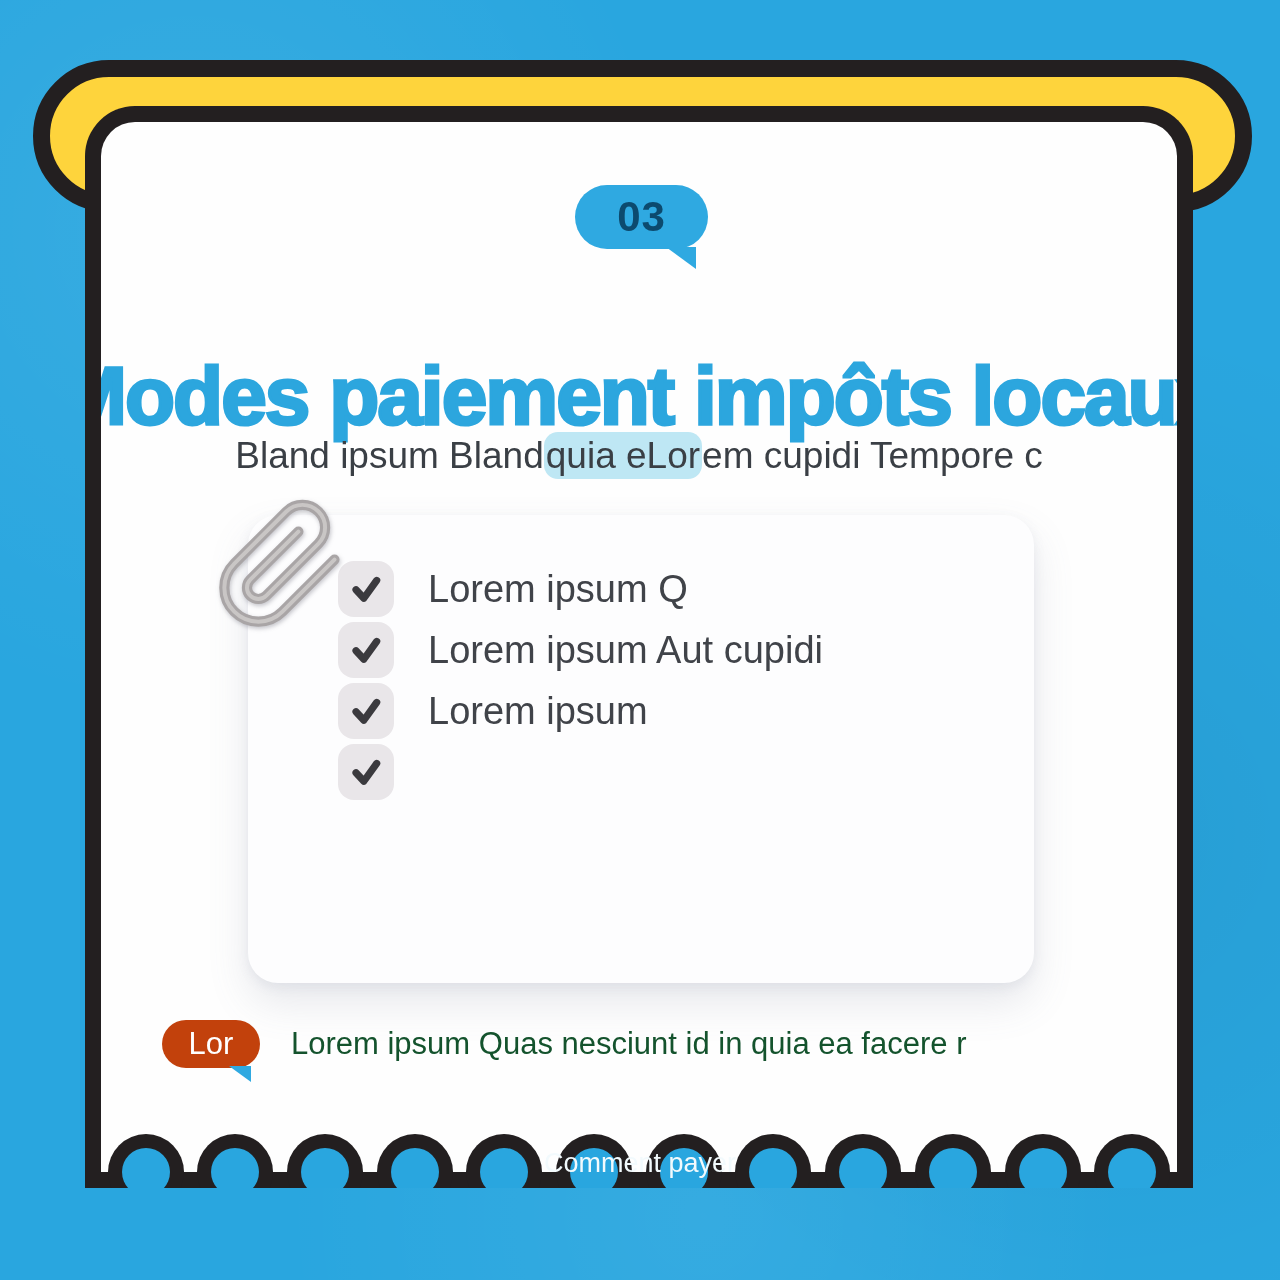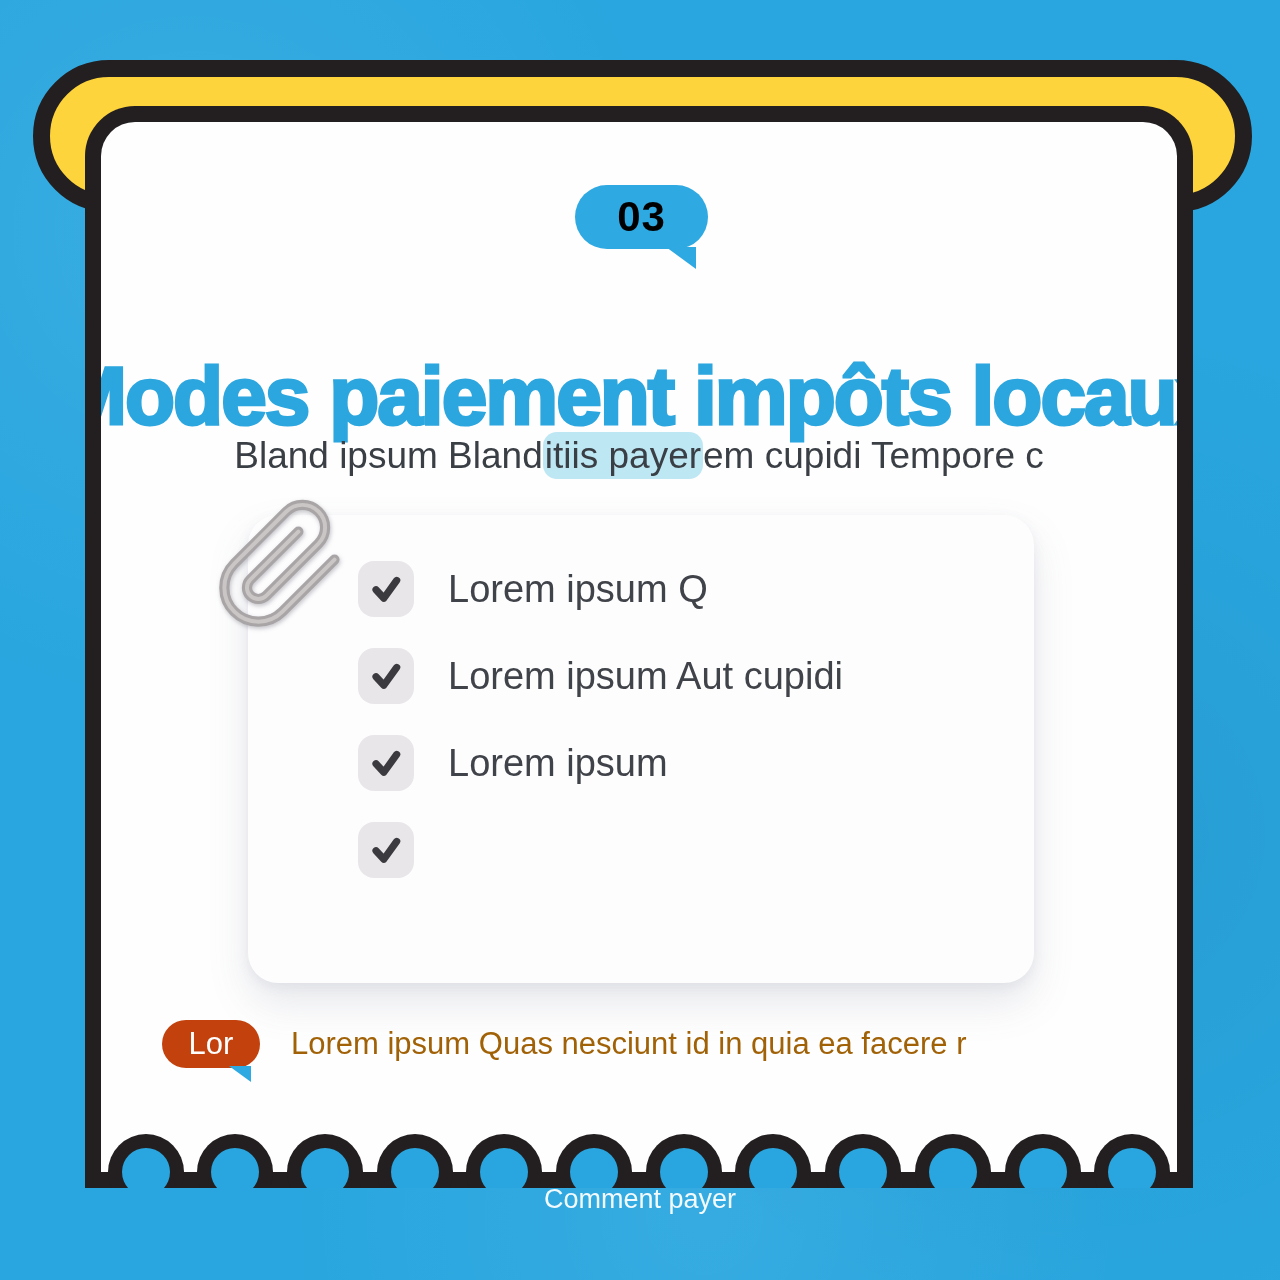--- a/index.html
+++ b/index.html
@@ -29,21 +29,21 @@
   }
 
   
   .scallop-edge { position:absolute; left:0; bottom:0; width:1076px; height:60px; display:block; }
 
   
   .step-badge {
     position:absolute; left:575px; top:185px; width:133px; height:64px;
     background:#2FA9E1; border-radius:32px; z-index:4;
     display:flex; align-items:center; justify-content:center;
-    color:#000000; font-size:42px; font-weight:bold; letter-spacing:1px;
+    color:#0c4a6e; font-size:42px; font-weight:bold; letter-spacing:1px;
   }
   .step-badge::after {
     content:""; position:absolute; right:12px; bottom:-20px;
     width:0; height:0; border-top:22px solid #2FA9E1; border-left:30px solid transparent;
   }
 
   
   .page-title {
     position:absolute; left:-140px; right:-140px; top:178px;
     text-align:center; white-space:nowrap;
@@ -57,21 +57,21 @@
     font-size:37px; color:#3A3F45; white-space:nowrap;
   }
   .subtitle .hl { background:#BEE7F4; border-radius:14px; padding:3px 2px; }
 
   
   .checklist-card {
     position:absolute; left:147px; top:393px; width:786px; height:468px;
     background:#FDFDFE; border-radius:30px;
     box-shadow:0 20px 40px rgba(110,120,145,0.16), 0 4px 12px rgba(110,120,145,0.10);
   }
-  .checklist-rows { box-sizing:border-box; padding:46px 0 0 90px; display:flex; flex-direction:column; gap:31px;margin-left:20px; }
+  .checklist-rows { box-sizing:border-box; padding:46px 0 0 90px; display:flex; flex-direction:column; gap:5px; }
   .checklist-row { display:flex; align-items:center; gap:34px; height:56px; }
   .checkbox {
     width:56px; height:56px; background:#E9E6E9; border-radius:16px; flex:0 0 auto;
     display:flex; align-items:center; justify-content:center;
   }
   .checkbox svg { display:block; }
   .checklist-label { font-size:38px; color:#404349; }
 
   
   .paperclip {
@@ -83,42 +83,42 @@
   .note-bubble {
     position:absolute; left:61px; top:898px; width:98px; height:48px;
     background:#c2410c; border-radius:24px;
     display:flex; align-items:center; justify-content:center;
     color:#FFFFFF; font-size:31px;
   }
   .note-bubble::after {
     content:""; position:absolute; right:9px; bottom:-14px;
     width:0; height:0; border-top:16px solid #2FA9E1; border-left:22px solid transparent;
   }
-  .note-text { position:absolute; left:190px; top:901px; font-size:31px; color:#a16207; line-height:42px; }
+  .note-text { position:absolute; left:190px; top:901px; font-size:31px; color:#14532d; line-height:42px; }
 
   
   .footer-caption {
-    position:absolute; left:0; right:0; top:1184px; text-align:center;
+    position:absolute; left:0; right:0; top:1148px; text-align:center;
     color:#F2FAFD; font-size:27px; z-index:3;
   }
 </style>
 </head>
 <body>
 
 <div class="hanger-bar"></div>
 
 <div class="step-badge">
   <span>03</span>
 </div>
 
 <div class="receipt-card">
 
   <h1 class="page-title">Modes paiement impôts locaux</h1>
 
-  <div class="subtitle"><span>Bland ipsum Bland</span><span class="hl">itiis payer</span><span>em cupidi Tempore c</span></div>
+  <div class="subtitle"><span>Bland ipsum Bland</span><span class="hl">quia eLor</span><span>em cupidi Tempore c</span></div>
 
   <div class="checklist-card">
     <div class="checklist-rows">
       <div class="checklist-row">
         <span class="checkbox">
           <svg width="40" height="40" viewBox="0 0 56 56" fill="none">
               <polyline points="14,29 25,41 43,16" stroke="#3B3A3E" stroke-width="10" stroke-linecap="round" stroke-linejoin="round"></polyline>
             </svg>
         </span>
         <span class="checklist-label">Lorem ipsum Q</span>

